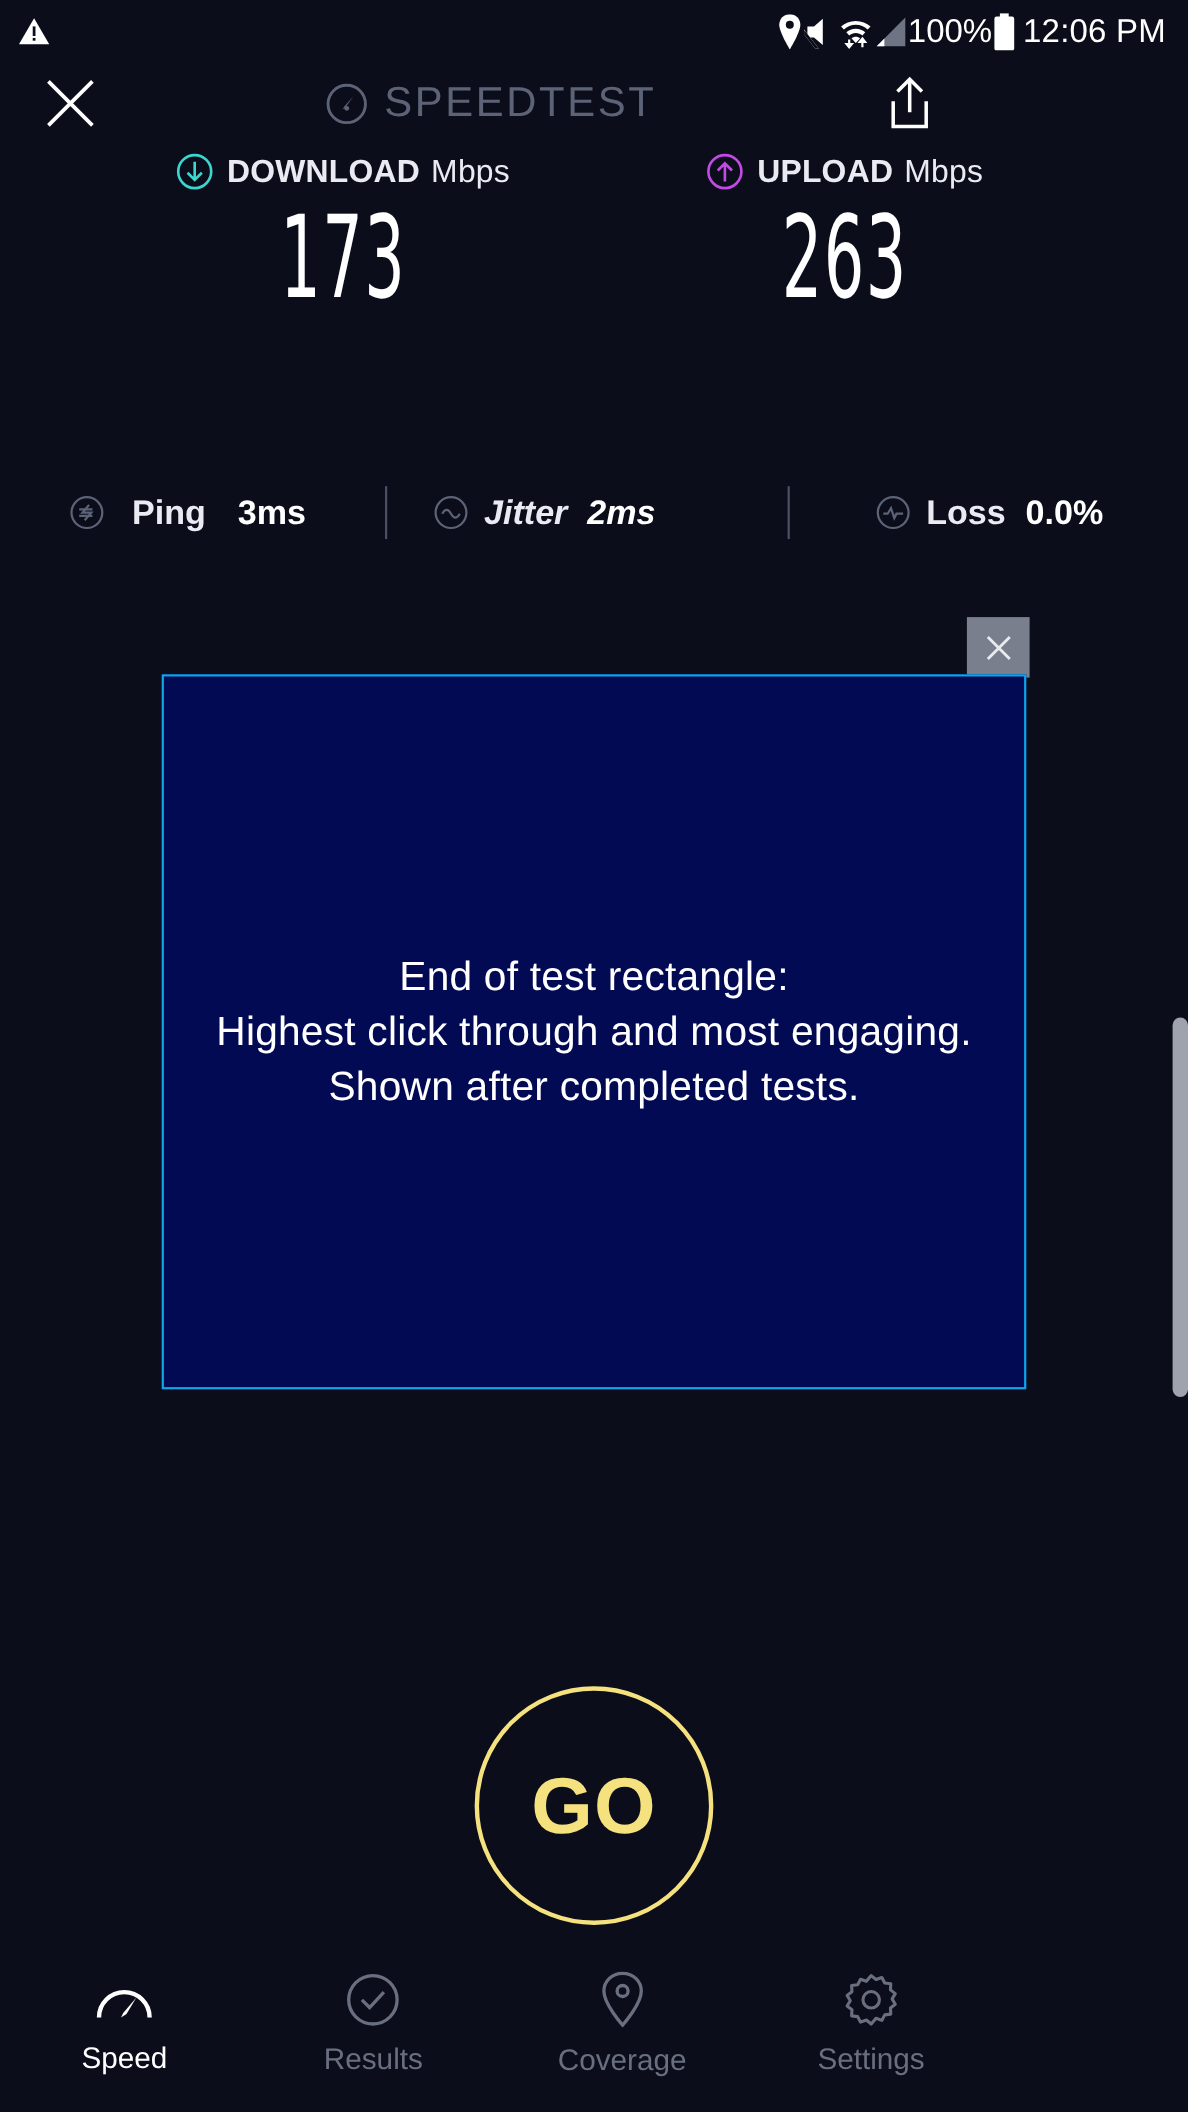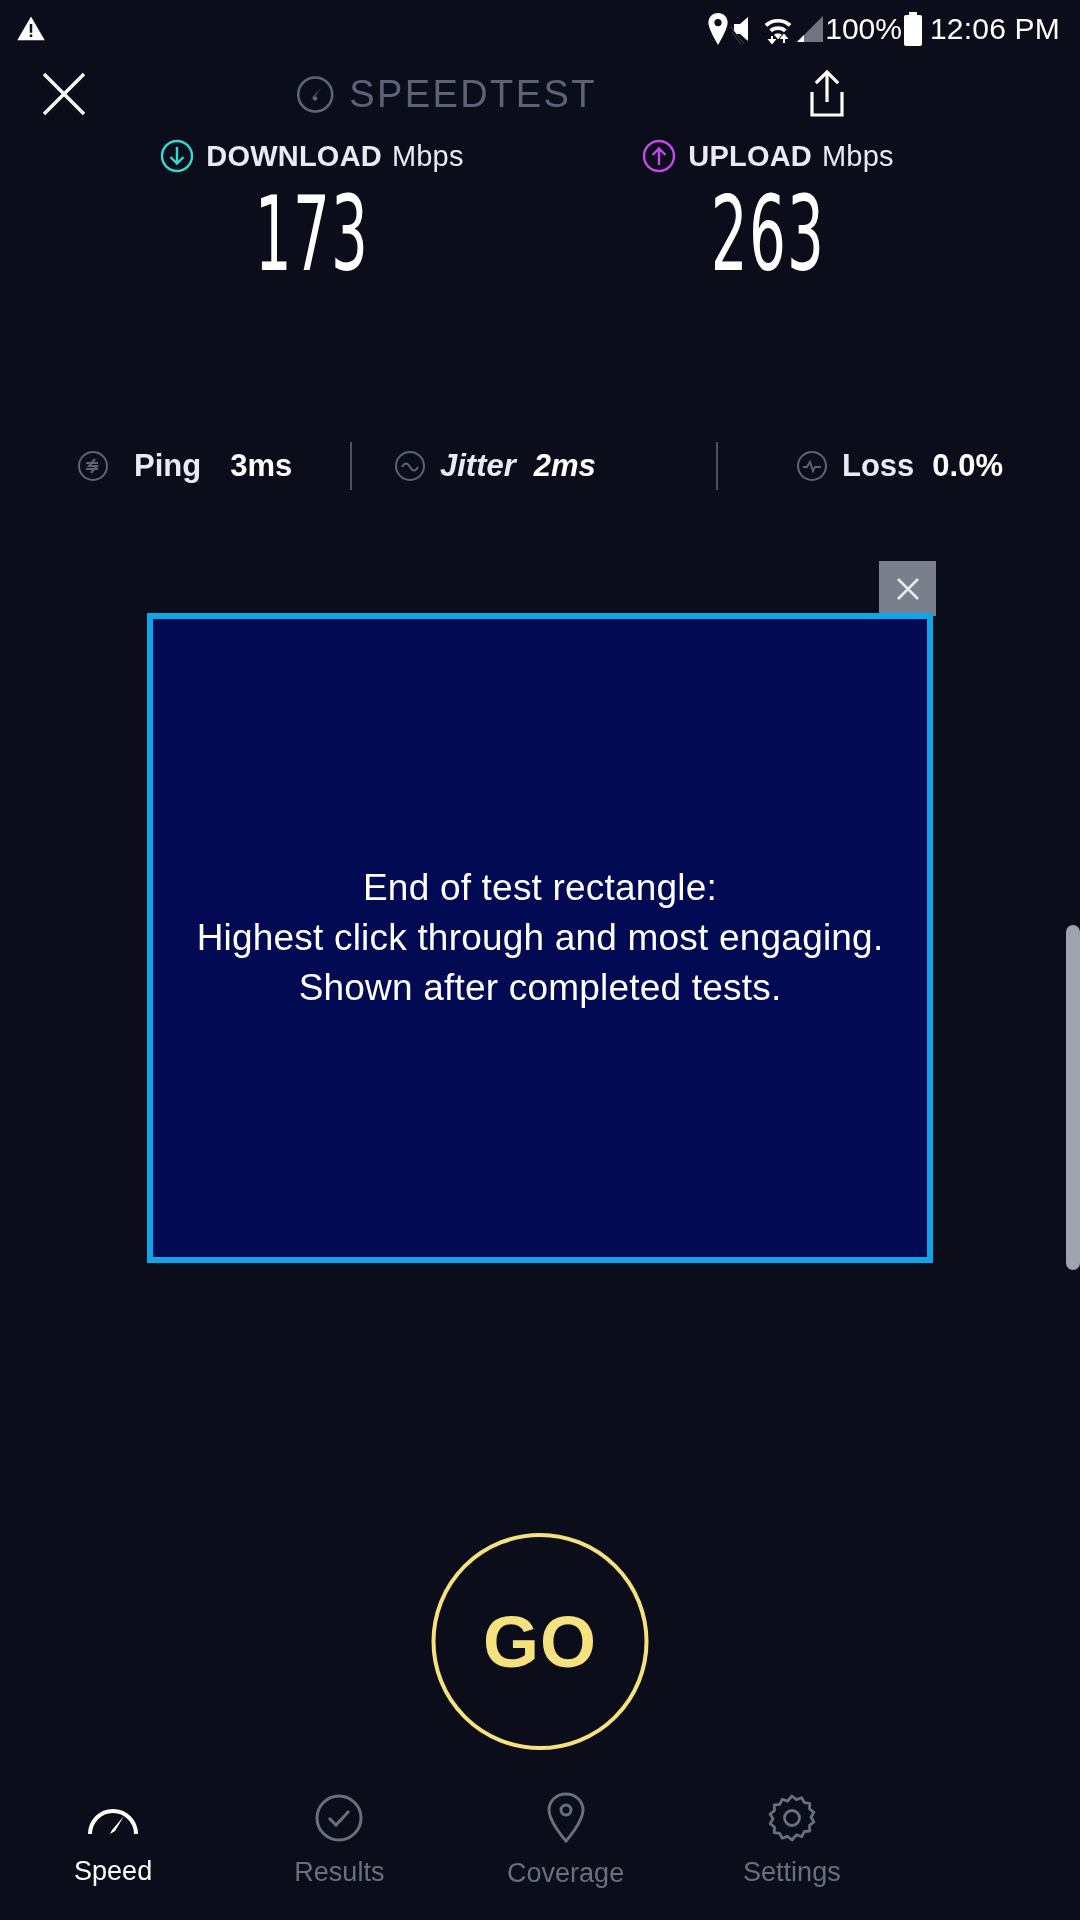--- a/index.html
+++ b/index.html
@@ -72,21 +72,21 @@
     transform:scaleX(.62); transform-origin:center top;
     letter-spacing:2px;
   }
 
   
   .pjl-row {
     position:absolute; top:300px; left:0; width:1080px; height:60px;
     display:flex; align-items:center;
   }
   .pjl-item { display:flex; align-items:center; gap:13px; }
-  .pjl-ping { position:absolute; left:76px;gap:24px; }
+  .pjl-ping { position:absolute; left:62px;gap:24px; }
   .pjl-jit  { position:absolute; left:393px;font-style:italic; }
   .pjl-loss { position:absolute; left:795px; }
   .pjl-name { font-size:31px; color:#e9eaf2; font-weight:700; }
   .pjl-val  { font-size:31px; color:#ffffff; font-weight:700; margin-left:5px; }
   .pjl-div {
     position:absolute; width:2px; height:48px; background:#4b5066;
   }
   .pjl-div.d1 { left:350px; }
   .pjl-div.d2 { left:716px; }
 
@@ -95,21 +95,21 @@
     position:absolute; left:879px; top:561px;
     width:57px; height:55px;
     background:#7a7f8d;
     display:flex; align-items:center; justify-content:center;
     cursor:pointer;
   }
   .ad-rect {
     position:absolute; left:147px; top:613px;
     width:786px; height:650px;
     background:#020a54;
-    border:6px solid #0ea5e9;
+    border:2px solid #0ea5e9;
     display:flex; align-items:center; justify-content:center;
     cursor:pointer;
   }
   .ad-text {
     text-align:center; color:#ffffff; font-size:37px; line-height:1.36;
     font-weight:400; letter-spacing:.2px;
   }
   .scroll-hint {
     position:absolute; right:0px; top:925px;
     width:14px; height:345px; background:#9fa3ad; border-radius:7px;

